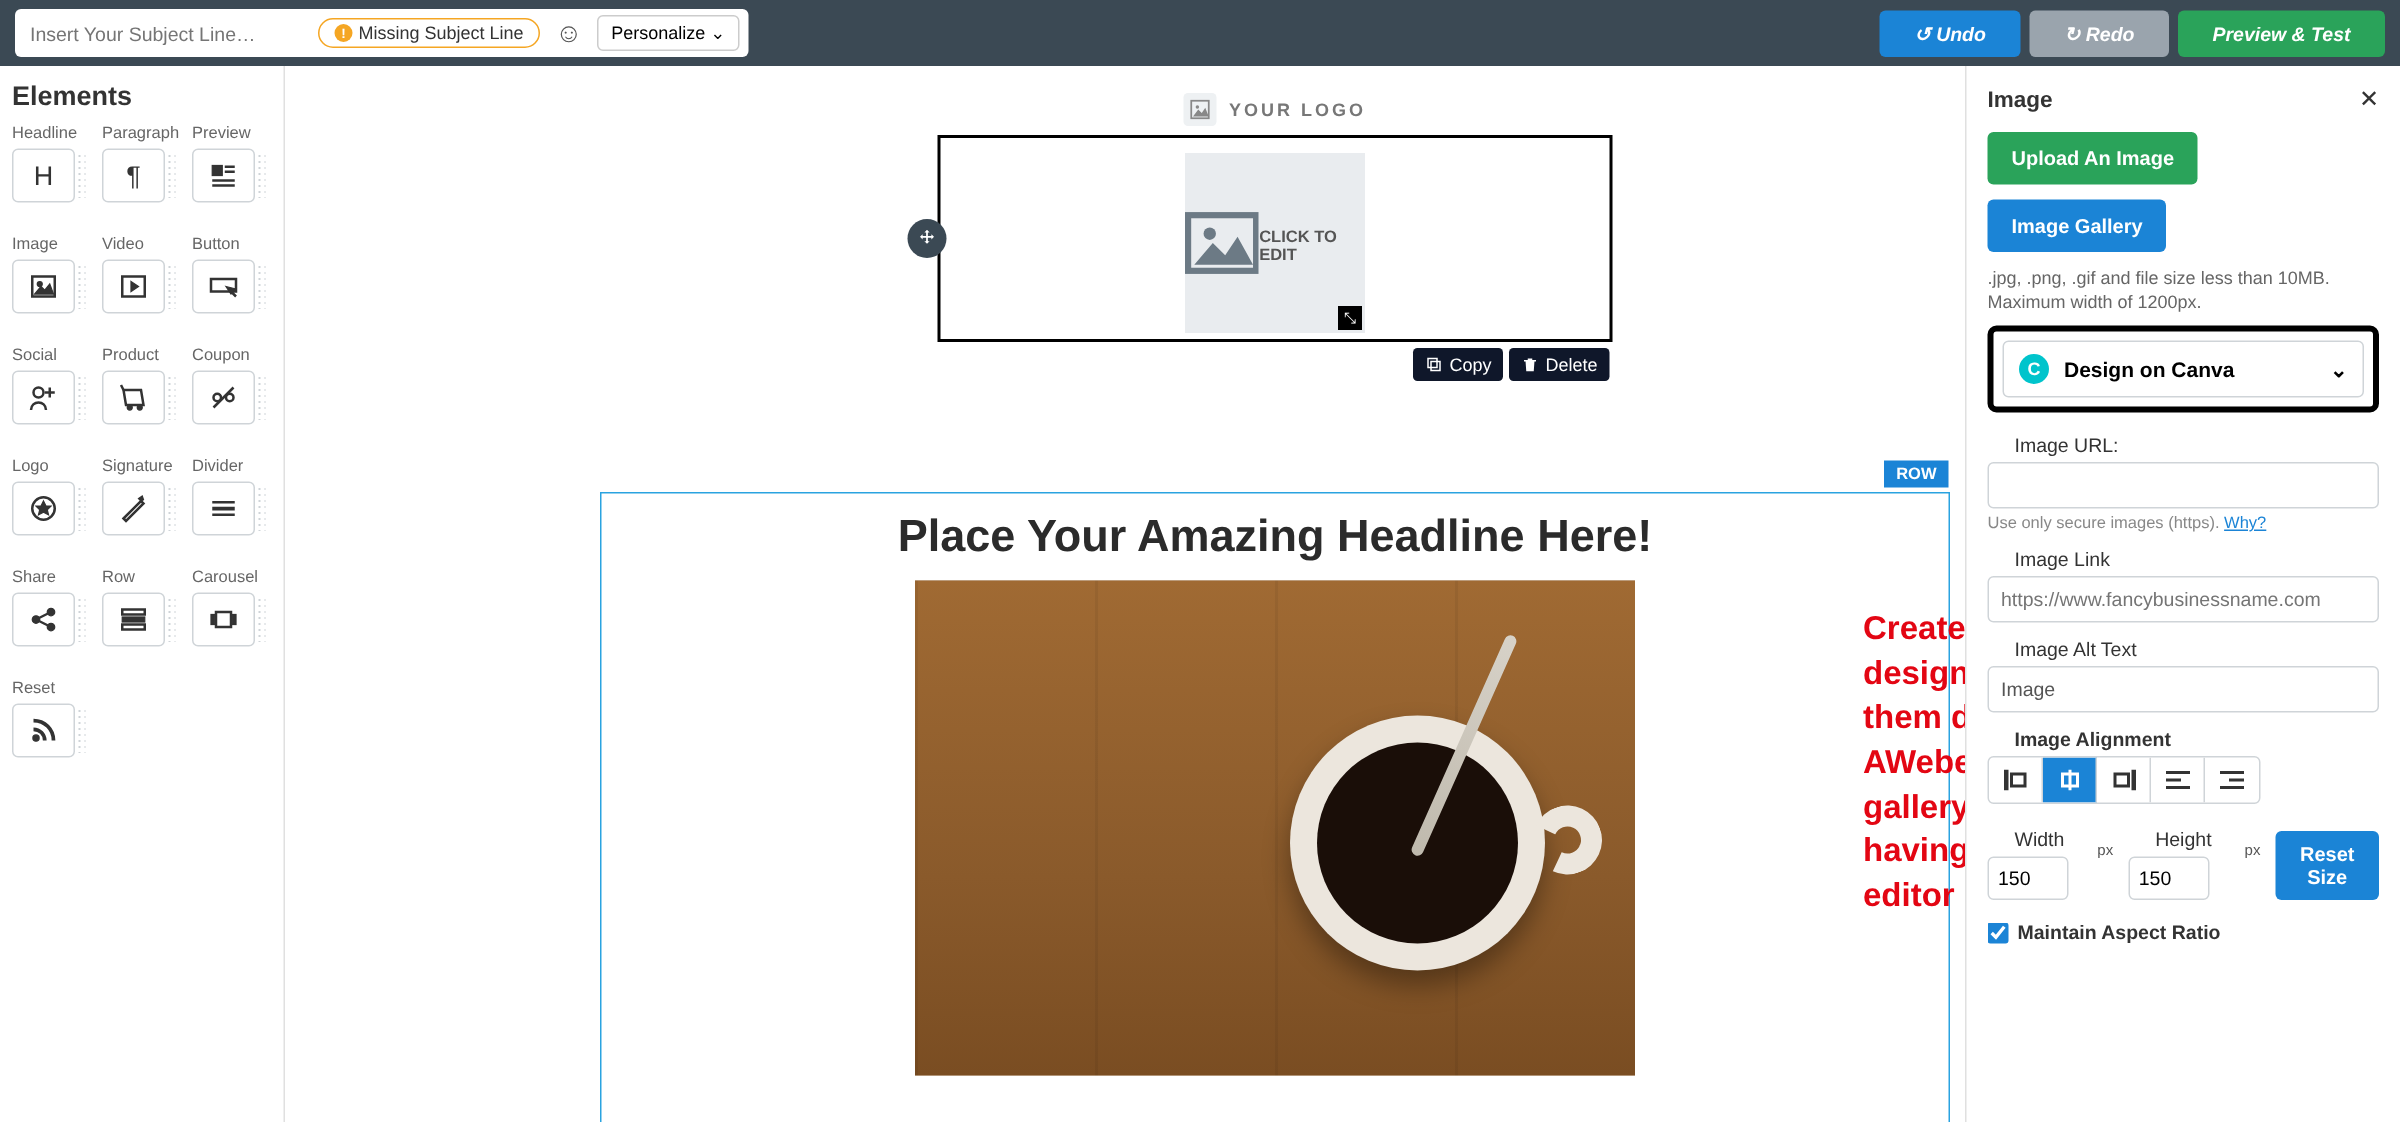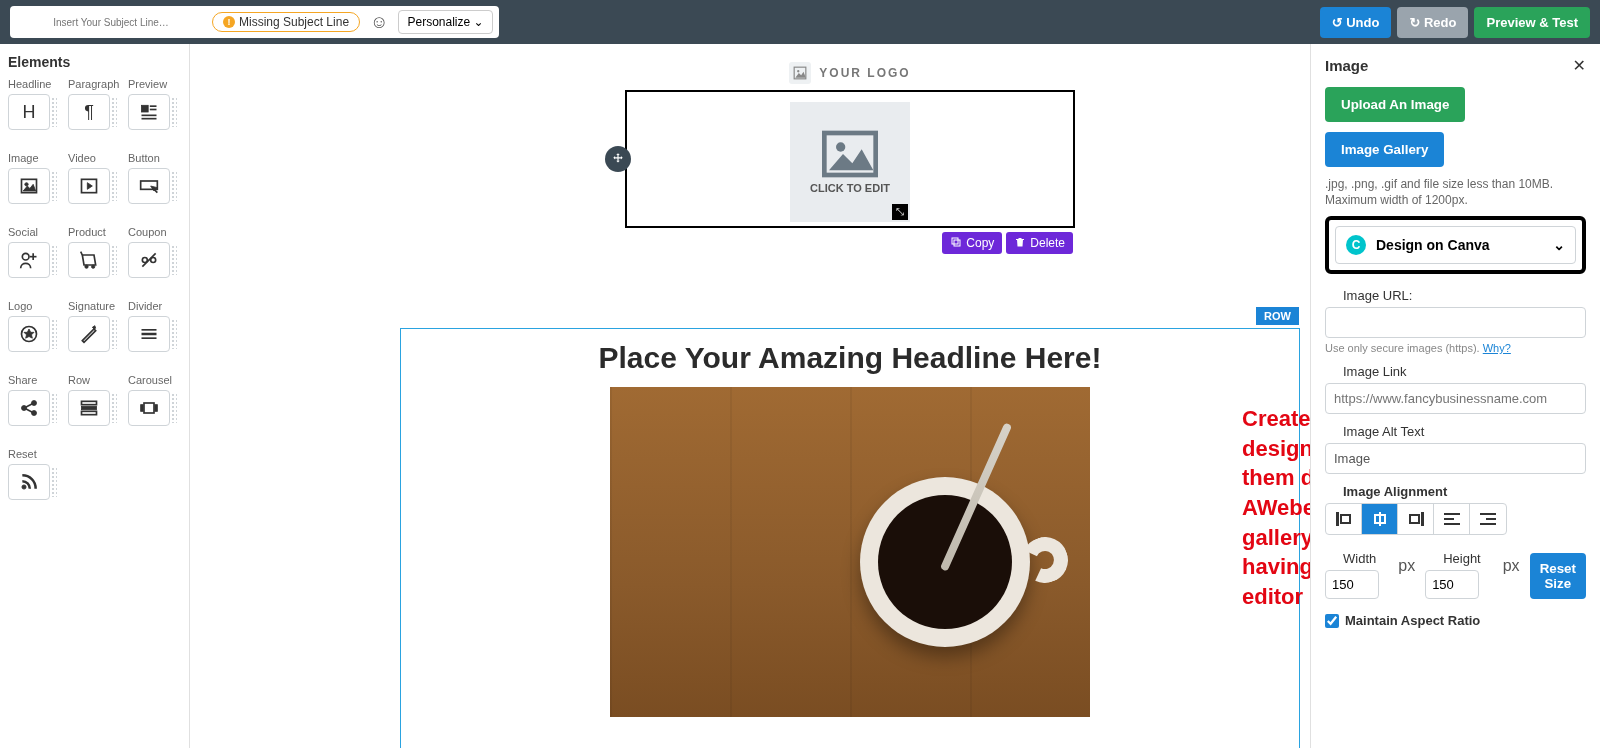--- a/index.html
+++ b/index.html
@@ -1,58 +1,58 @@
 <!DOCTYPE html>
 <html><head>
 <meta charset="utf-8">
 <style>
   * { box-sizing: border-box; margin: 0; padding: 0; font-family: Arial, Helvetica, sans-serif; }
   body { background: #fff; width: 1600px; height: 748px; overflow: hidden; }
 
   
   .topbar { height: 44px; background: #3b4954; display: flex; align-items: center; padding: 0 10px; }
   .subject-wrap { display:flex; align-items:center; background:#fff; border-radius:4px; padding:4px 6px; gap:6px; }
-  .subject-input { width: 190px; border: none; font-size: 10px; color:#1d4ed8; padding:4px;text-align:center; }
+  .subject-input { width: 190px; border: none; font-size: 13px; color:#1d4ed8; padding:4px; }
   .missing-badge { background:#fff; border:1px solid #f5a623; color:#333; border-radius:12px; padding:2px 10px; font-size:12px; display:flex; align-items:center; gap:4px;}
   .warn-dot { width:12px;height:12px;border-radius:50%;background:#f5a623;color:#fff;display:inline-flex;align-items:center;justify-content:center;font-size:9px;font-weight:bold;}
   .emoji { font-size:18px; color:#555; padding:0 4px; cursor:pointer;}
   .personalize { border:1px solid #ccc; border-radius:4px; padding:4px 8px; font-size:12px; background:#fff; cursor:pointer;}
   .topbar .spacer { flex:1; }
-  .btn { border:none; border-radius:4px; padding:8px 12px; color:#fff; font-size:13px; font-weight:bold; cursor:pointer; margin-left:6px;}
+  .btn { border:none; border-radius:4px; padding:8px 23px; color:#fff; font-size:13px; font-weight:bold; cursor:pointer; margin-left:6px;font-style:italic;}
   .btn.undo { background:#1b84d6; }
   .btn.redo { background:#9aa4ad; }
   .btn.preview { background:#2aa35a; }
 
   
   .main { display:flex; height:704px; }
 
   
   .left { width:190px; border-right:1px solid #e0e0e0; padding:10px 8px; overflow:auto;}
-  .left h3 { font-size:14px; font-weight:bold; margin-bottom:8px; color:#333;}
+  .left h3 { font-size:18px; font-weight:bold; margin-bottom:8px; color:#333;}
   .el-grid { display:grid; grid-template-columns: repeat(3, 56px); gap:22px 4px; }
   .el-col { width:56px; }
   .el-label { font-size:11px; color:#666; margin-bottom:4px; display:block; }
   .el-tile { width:42px; height:36px; border:1px solid #cfd4d8; border-radius:4px; display:flex; align-items:center; justify-content:center; font-size:18px; color:#333; background:#fff; position:relative; cursor:grab;}
   .el-tile::after { content:""; position:absolute; right:-8px; top:2px; bottom:2px; width:6px; background-image: radial-gradient(#cfd4d8 1px, transparent 1px); background-size:4px 4px;}
   .el-tile svg { width:20px; height:20px; fill:#333; stroke:#333; }
 
   
   .canvas { flex:1; position:relative; overflow:hidden; }
   .canvas-inner { position:absolute; left:200px; top:0; right:0; bottom:0; }
   .logo-bar { text-align:center; padding:18px 0 6px; color:#777; font-size:12px; letter-spacing:2px; font-weight:bold;}
   .logo-ph { display:inline-flex; align-items:center; gap:8px;}
   .logo-ph .pic { width:22px;height:22px;background:#eef1f3;display:inline-flex;align-items:center;justify-content:center;border-radius:3px;}
 
   .sel-block { position:relative; width:450px; margin:0 auto; border:2px solid #000; background:#fff; }
-  .sel-block .img-box { width:120px; height:120px; margin:10px auto 4px; background:#e9ecef; display:flex; flex-direction:column; align-items:center; justify-content:center; position:relative;}
+  .sel-block .img-box { width:120px; height:120px; margin:10px auto 4px; background:#e9ecef; display:flex; flex-direction:row; align-items:center; justify-content:center; position:relative;}
   .sel-block .img-box .caption { font-size:11px; color:#555; margin-top:4px; font-weight:bold;}
   .move-handle { position:absolute; left:-22px; top:50%; transform:translateY(-50%); width:26px;height:26px;background:#3b4954;border-radius:50%;display:flex;align-items:center;justify-content:center;color:#fff;}
   .corner-handle { position:absolute; right:2px; bottom:2px; width:16px;height:16px;background:#000;color:#fff;display:flex;align-items:center;justify-content:center;font-size:10px;}
   .sel-actions { position:absolute; right:0; bottom:-28px; display:flex; gap:4px;}
-  .sel-actions .ab { background:#6d28d9; color:#fff; font-size:12px; padding:4px 8px; border-radius:3px; display:flex; gap:4px; cursor:pointer;}
+  .sel-actions .ab { background:#0f172a; color:#fff; font-size:12px; padding:4px 8px; border-radius:3px; display:flex; align-items:center; gap:4px; cursor:pointer;}
 
   .row-outline { position:absolute; left:10px; right:10px; top:284px; height:440px; border:1px solid #2aa3e0; }
   .row-tag { position:absolute; right:0; top:-22px; background:#1b84d6; color:#fff; font-size:11px; font-weight:bold; padding:3px 8px;}
   .headline { text-align:center; font-size:30px; font-weight:bold; color:#2b2b2b; padding:12px 20px 8px;}
   .coffee { width:480px; height:330px; margin:4px auto 0; background:#8a5a2b; position:relative; overflow:hidden;}
   .coffee::before { content:""; position:absolute; inset:0; background:
      repeating-linear-gradient(90deg, rgba(0,0,0,0.06) 0 2px, transparent 2px 120px),
      linear-gradient(180deg,#a06a33 0%, #8a5a2b 60%, #7a4d22 100%); }
   .cup { position:absolute; right:60px; top:90px; width:170px; height:170px; border-radius:50%; background:#ece6dd; box-shadow: 0 10px 18px rgba(0,0,0,0.35);}
   .coffee-in { position:absolute; right:78px; top:108px; width:134px; height:134px; border-radius:50%; background:#1a0e08;}
@@ -77,21 +77,21 @@
   .field-input { width:100%; border:1px solid #cfd4d8; border-radius:4px; padding:7px 8px; font-size:13px; color:#555;}
   .subhint { font-size:11px; color:#888; margin-top:4px;}
   .subhint a { color:#1b84d6; text-decoration:underline;}
   .seg { display:flex; border:1px solid #cfd4d8; border-radius:4px; overflow:hidden; width:max-content; margin-top:4px;}
   .seg .s { width:36px; height:30px; display:flex; align-items:center; justify-content:center; border-right:1px solid #cfd4d8; cursor:pointer;}
   .seg .s:last-child { border-right:none;}
   .seg .s.active { background:#1b84d6; color:#fff;}
   .dims { display:flex; align-items:flex-end; gap:10px; margin-top:4px;}
   .dims .dim { display:flex; flex-direction:column;}
   .dim-input { width:54px; border:1px solid #cfd4d8; border-radius:4px; padding:6px; font-size:13px;}
-  .px { font-size:16px; color:#555; align-self:center; padding-bottom:6px; margin-left:-6px;}
+  .px { font-size:10px; color:#555; align-self:center; padding-bottom:6px; margin-left:-6px;}
   .reset { background:#1b84d6; color:#fff; border:none; border-radius:4px; padding:8px 10px; font-weight:bold; cursor:pointer;}
   .chk { display:flex; align-items:center; gap:6px; margin-top:14px; font-size:13px; font-weight:bold;}
   .chk input { accent-color:#1b84d6; width:14px;height:14px;}
 </style>
 </head>
 <body>
 
 <div class="topbar">
   <div class="subject-wrap">
     <input class="subject-input" placeholder="Insert Your Subject Line…" style="">

